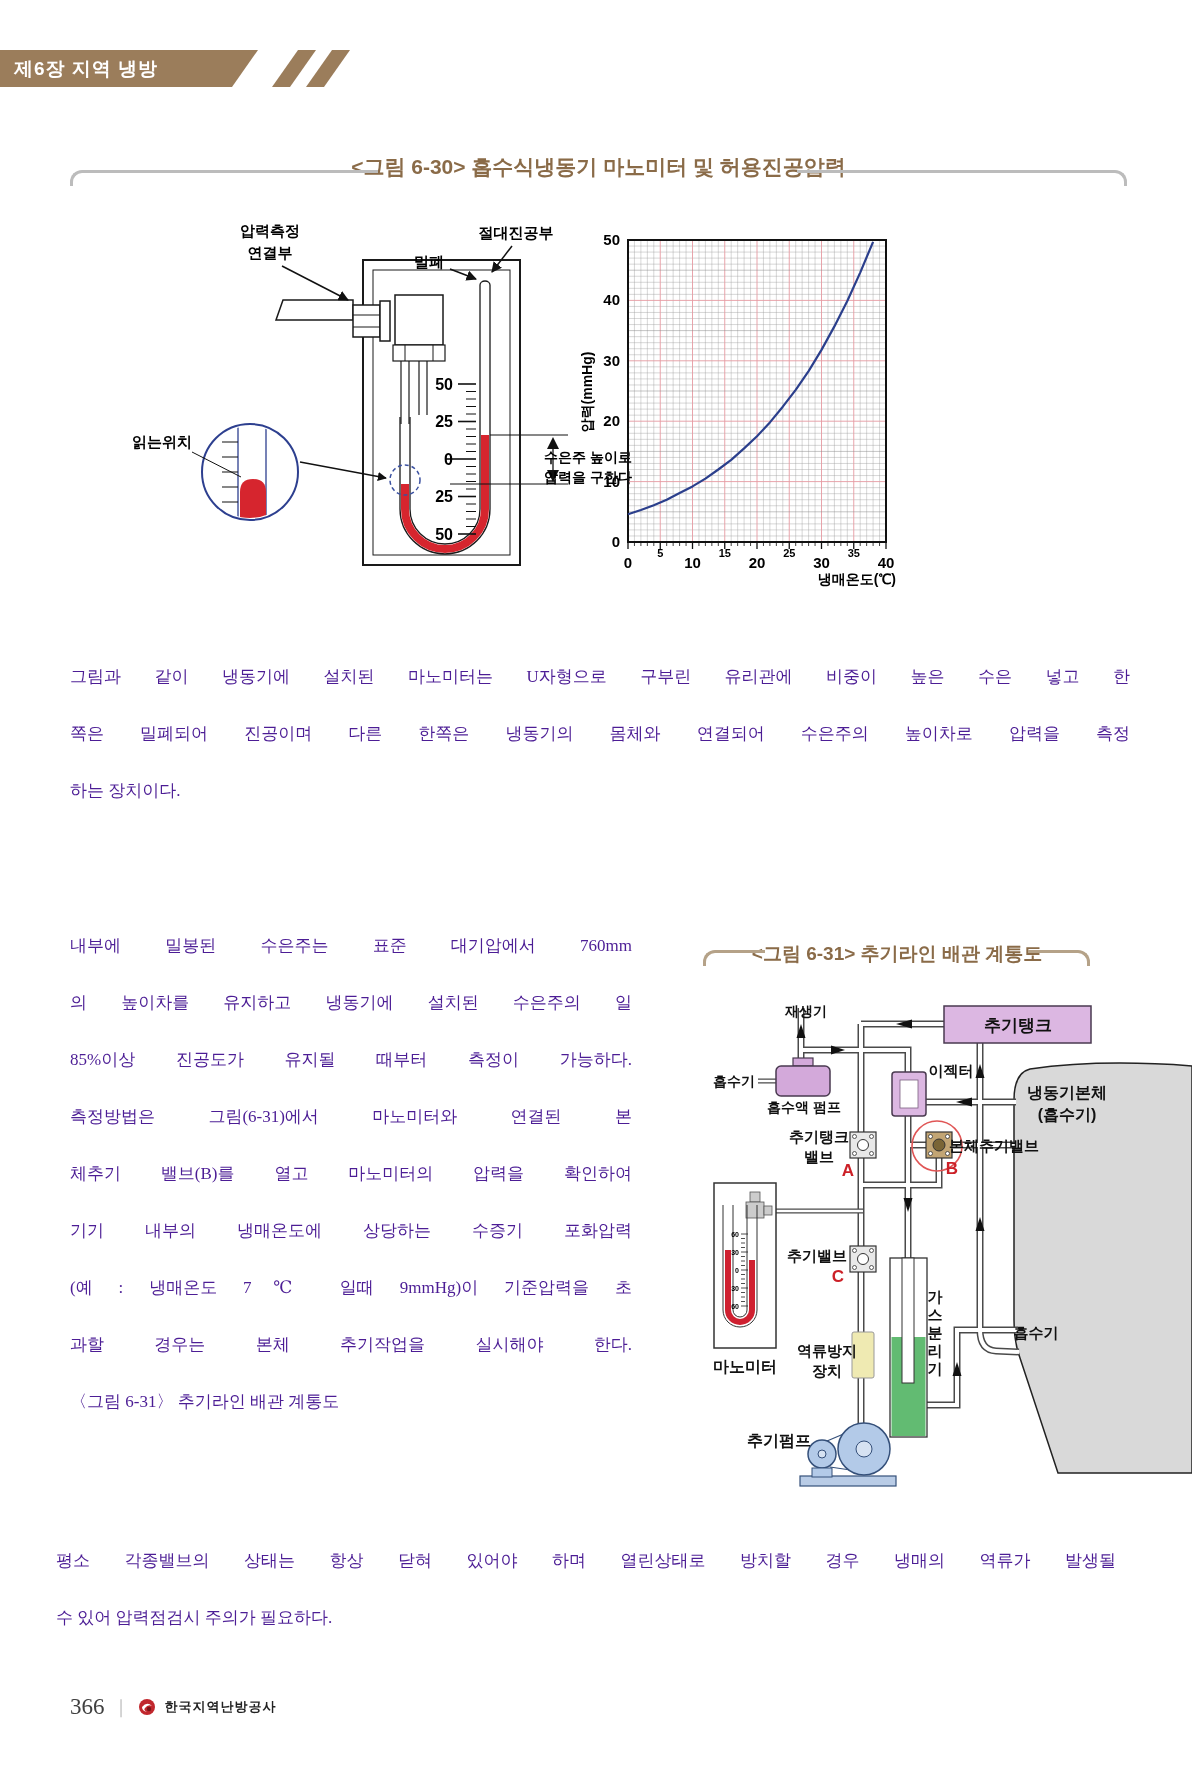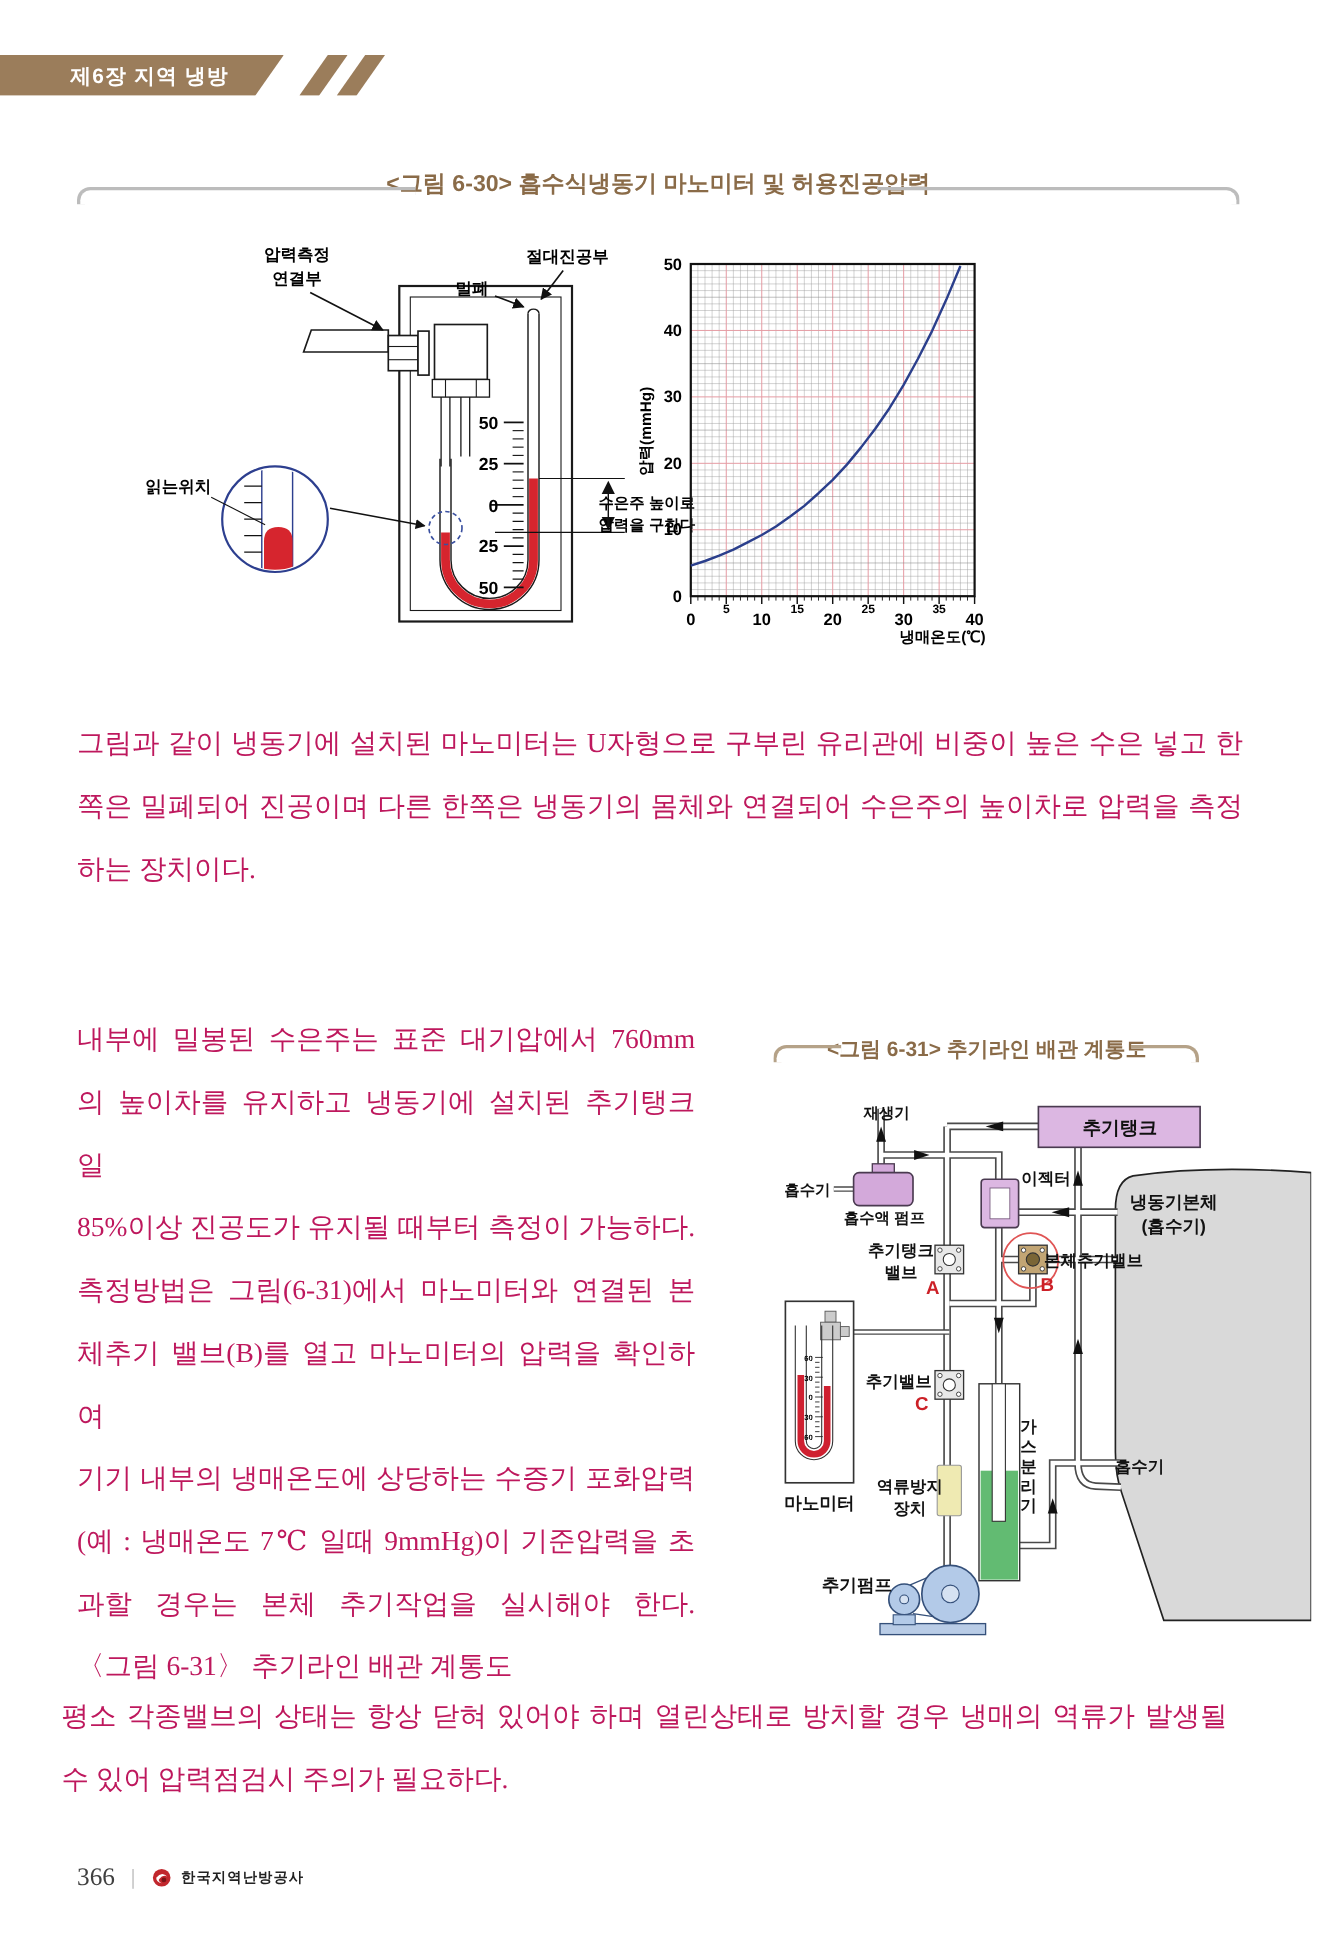--- a/index.html
+++ b/index.html
@@ -3,33 +3,33 @@
 <meta charset="utf-8">
 <style>
   html,body{margin:0;padding:0;}
   body{width:1197px;height:1772px;background:#fff;position:relative;overflow:hidden;
        font-family:"Liberation Serif","DejaVu Serif",serif;color:#1d1d1d;}
   .abs{position:absolute;}
   
   .chapter-bar{position:absolute;left:0;top:50px;width:258px;height:37px;background:#9b7d5b;
     clip-path:polygon(0 0,100% 0,calc(100% - 26px) 100%,0 100%);
     color:#fff;font-family:"Liberation Sans",sans-serif;font-weight:bold;font-size:19px;
-    display:flex;align-items:center;justify-content:center;padding-left:14px;box-sizing:border-box;letter-spacing:1px;}
+    display:flex;align-items:center;justify-content:flex-start;padding-left:14px;box-sizing:border-box;letter-spacing:1px;}
   .stripe{position:absolute;top:50px;width:46px;height:37px;background:#9b7d5b;
     clip-path:polygon(26px 0,44px 0,18px 100%,0 100%);}
   
   .fig-title{position:absolute;text-align:center;font-family:"Liberation Sans",sans-serif;
     font-weight:bold;color:#8a6b48;}
   .brk{position:absolute;height:16px;box-sizing:border-box;}
   .brk.l{border-top:3px solid #bcbcbc;border-left:3px solid #bcbcbc;border-top-left-radius:12px;}
   .brk.r{border-top:3px solid #bcbcbc;border-right:3px solid #bcbcbc;border-top-right-radius:12px;}
   .brk.tan.l{border-color:#b5a288;}
   .brk.tan.r{border-color:#b5a288;}
   
-  .para{position:absolute;font-size:25px;line-height:57px;color:#be185d;}
+  .para{position:absolute;font-size:17px;line-height:57px;color:#4c1d95;}
   .para .ln{text-align:justify;text-align-last:justify;}
   .para .ln.short{text-align:left;text-align-last:left;}
   svg text{font-family:"Liberation Sans",sans-serif;}
   .footer{position:absolute;left:70px;top:1694px;display:flex;align-items:center;gap:9px;}
   .pageno{font-size:23px;color:#404040;font-family:"Liberation Serif",serif;}
   .fsep{color:#c9c9c9;font-size:18px;}
   .pub{font-family:Liberation Sans, sans-serif;font-weight:bold;font-size:13px;color:#222;letter-spacing:1px;}
 </style>
 </head>
 <body>
@@ -294,21 +294,21 @@
   </svg>
 
 <div class="para" style="left:70px;top:648px;width:1060px;">
   <div class="ln">그림과 같이 냉동기에 설치된 마노미터는 U자형으로 구부린 유리관에 비중이 높은 수은 넣고 한</div>
   <div class="ln">쪽은 밀폐되어 진공이며 다른 한쪽은 냉동기의 몸체와 연결되어 수은주의 높이차로 압력을 측정</div>
   <div class="ln short">하는 장치이다.</div>
 </div>
 
 <div class="para" style="left:70px;top:917px;width:562px;">
   <div class="ln">내부에 밀봉된 수은주는 표준 대기압에서 760mm</div>
-  <div class="ln">의 높이차를 유지하고 냉동기에 설치된 추기탱크 일</div>
+  <div class="ln">의 높이차를 유지하고 냉동기에 설치된 수은주의 일</div>
   <div class="ln">85%이상 진공도가 유지될 때부터 측정이 가능하다.</div>
   <div class="ln">측정방법은 그림(6-31)에서 마노미터와 연결된 본</div>
   <div class="ln">체추기 밸브(B)를 열고 마노미터의 압력을 확인하여</div>
   <div class="ln">기기 내부의 냉매온도에 상당하는 수증기 포화압력</div>
   <div class="ln">(예 : 냉매온도 7℃ 일때 9mmHg)이 기준압력을 초</div>
   <div class="ln">과할 경우는 본체 추기작업을 실시해야 한다.</div>
   <div class="ln short" actable="false">〈그림 6-31〉 추기라인 배관 계통도</div>
 </div>
 
 <div class="fig-title" style="left:697px;width:400px;top:941px;font-size:19px;">&lt;그림 6-31&gt; 추기라인 배관 계통도</div>

